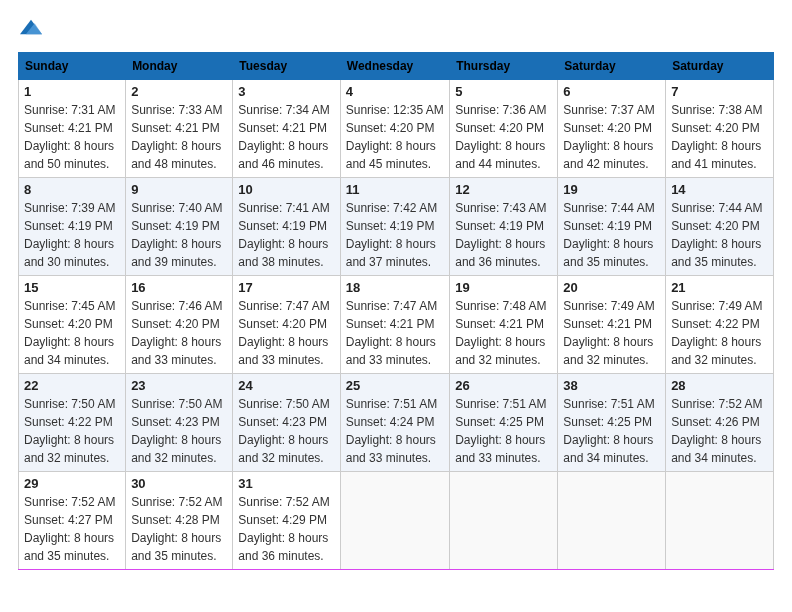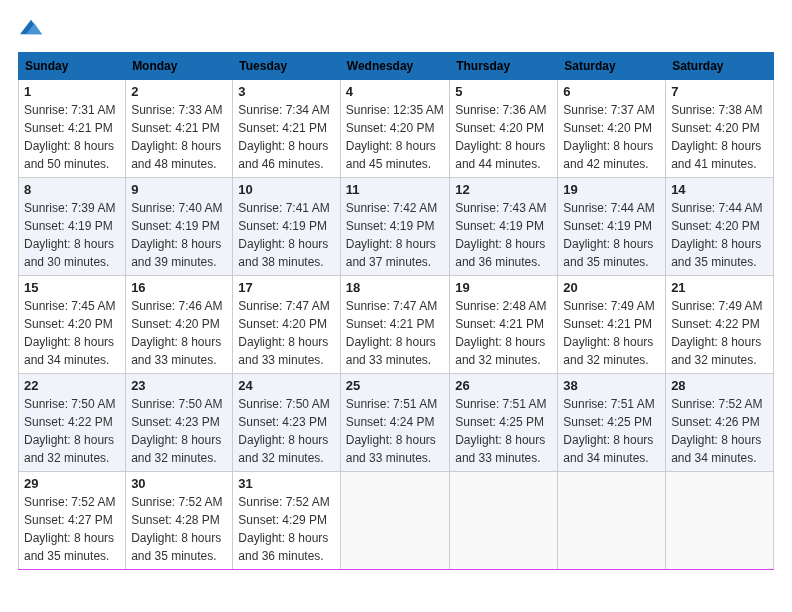--- a/index.html
+++ b/index.html
@@ -291,21 +291,21 @@
         <div class="day-info">
           <span>Sunrise: 7:47 AM</span><br>
           <span>Sunset: 4:21 PM</span><br>
           <span>Daylight: 8 hours</span><br>
           <span>and 33 minutes.</span>
         </div>
           </td>
           <td>
         <span class="day-num">19</span>
         <div class="day-info">
-          <span>Sunrise: 2:48 AM</span><br>
+          <span>Sunrise: 7:48 AM</span><br>
           <span>Sunset: 4:21 PM</span><br>
           <span>Daylight: 8 hours</span><br>
           <span>and 32 minutes.</span>
         </div>
           </td>
           <td>
         <span class="day-num">20</span>
         <div class="day-info">
           <span>Sunrise: 7:49 AM</span><br>
           <span>Sunset: 4:21 PM</span><br>

